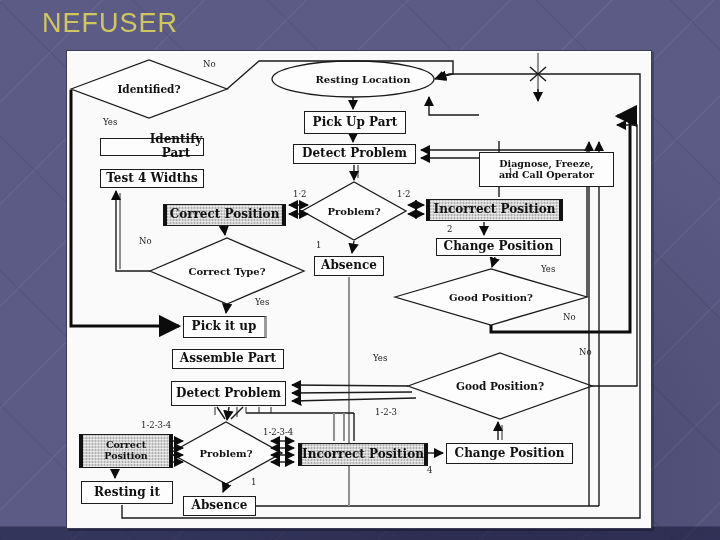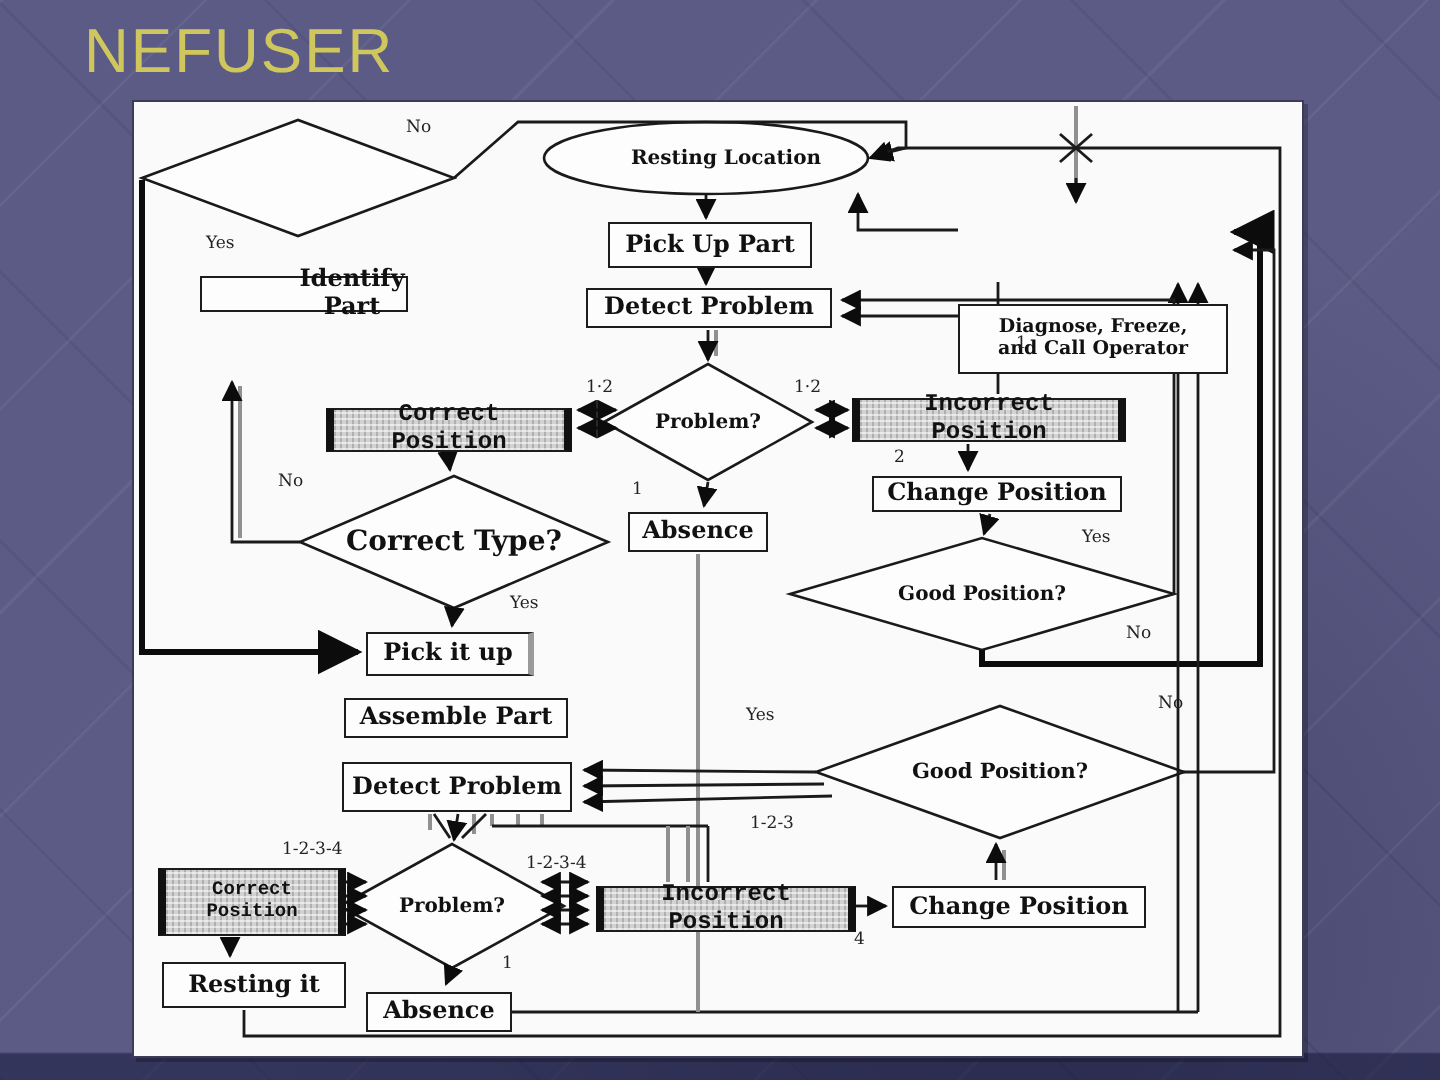--- a/index.html
+++ b/index.html
@@ -11,39 +11,39 @@
       repeating-linear-gradient(45deg, rgba(0,0,20,.07) 0 1.5px, rgba(0,0,0,0) 1.5px 95px),
       radial-gradient(circle at 12% 78%, rgba(160,160,200,.25) 0 3px, rgba(0,0,0,0) 4px),
       radial-gradient(circle at 88% 55%, rgba(150,150,190,.2) 0 3px, rgba(0,0,0,0) 4px),
       radial-gradient(circle at 70% 88%, rgba(30,30,60,.35), rgba(0,0,0,0) 55%),
       #5b5b86;
     font-family:"DejaVu Serif", serif;
   }
   .title{
     position:absolute;left:42px;top:8px;
     font-family:"Liberation Sans", sans-serif;
-    font-size:31px;letter-spacing:1px;color:#cfc75d;font-weight:400;
+    font-size:27px;letter-spacing:1px;color:#cfc75d;font-weight:400;
   }
   .panel{
     position:absolute;left:66px;top:50px;width:584px;height:477px;
     background:#fafafa;border:1px solid #3c3c5a;box-shadow:2px 2px 0 rgba(0,0,0,.25);
   }
   .panel svg{position:absolute;left:0;top:0;}
   .node{
     position:absolute;display:flex;align-items:center;justify-content:center;
     background:#fdfdfd;border:1px solid #1c1c1c;box-sizing:border-box;
     font-size:12px;font-weight:bold;color:#111;text-align:center;line-height:1.15;
     white-space:pre-line;z-index:3;
   }
   .shaded{
     background-image:
       repeating-linear-gradient(0deg, rgba(255,255,255,.55) 0 1px, rgba(0,0,0,0) 1px 3px),
       repeating-linear-gradient(90deg, rgba(110,110,110,.35) 0 1px, rgba(0,0,0,0) 1px 3px);
     background-color:#d2d2d2;
-    border-left:4px solid #111;border-right:4px solid #111;font-family:Liberation Mono, monospace;
+    border-left:4px solid #111;border-right:4px solid #111;
   }
   .dtext{
     position:absolute;display:flex;align-items:center;justify-content:center;
     font-size:10px;font-weight:bold;color:#111;text-align:center;z-index:3;pointer-events:none;
   }
   .elabel{
     position:absolute;font-size:8.5px;color:#222;z-index:4;white-space:nowrap;
   }
   .w{stroke:#1a1a1a;stroke-width:1.4;fill:none;}
   .wg{stroke:#909090;stroke-width:2;fill:none;}
@@ -153,37 +153,39 @@
       <line class="w" x1="159" y1="434" x2="156" y2="441" marker-end="url(#ah)"></line>
       <line class="w" x1="48" y1="418" x2="48" y2="427" marker-end="url(#ah)"></line>
       <line class="w" x1="361" y1="402" x2="376" y2="402" marker-end="url(#ah)"></line>
     </svg>
 
     <div class="node" style="left:412px;top:53px;width:135px;height:35px;font-size:9.5px;margin-top:48px;">Diagnose, Freeze,
 and Call Operator</div>
     <div class="node" style="left:237px;top:60px;width:102px;height:23px;">Pick Up Part</div>
     <div class="node" style="left:33px;top:87px;width:104px;height:18px;padding-left:48px;">Identify Part</div>
     <div class="node" style="left:226px;top:93px;width:123px;height:20px;">Detect Problem</div>
+    <div class="node" style="left:33px;top:118px;width:104px;height:19px;">Test 4 Widths</div>
     <div class="node shaded" style="left:96px;top:153px;width:123px;height:22px;">Correct Position</div>
     <div class="node shaded" style="left:359px;top:148px;width:137px;height:22px;">Incorrect Position</div>
     <div class="node" style="left:369px;top:187px;width:125px;height:18px;">Change Position</div>
     <div class="node" style="left:247px;top:205px;width:70px;height:20px;">Absence</div>
     <div class="node" style="left:116px;top:265px;width:84px;height:22px;border-right:3px solid #9a9a9a;">Pick it up</div>
     <div class="node" style="left:105px;top:298px;width:112px;height:20px;">Assemble Part</div>
     <div class="node" style="left:104px;top:330px;width:115px;height:25px;">Detect Problem</div>
     <div class="node shaded" style="left:12px;top:383px;width:94px;height:34px;font-size:9.5px;">Correct
 Position</div>
     <div class="node shaded" style="left:231px;top:392px;width:130px;height:23px;">Incorrect Position</div>
     <div class="node" style="left:379px;top:392px;width:127px;height:21px;">Change Position</div>
     <div class="node" style="left:14px;top:430px;width:92px;height:23px;">Resting it</div>
     <div class="node" style="left:116px;top:445px;width:73px;height:20px;">Absence</div>
 
     <div class="dtext" style="left:226px;top:18px;width:140px;height:20px;">Resting Location</div>
+    <div class="dtext" style="left:22px;top:28px;width:120px;height:20px;font-size:10.5px;">Identified?</div>
     <div class="dtext" style="left:247px;top:150px;width:80px;height:20px;">Problem?</div>
-    <div class="dtext" style="left:100px;top:210px;width:120px;height:20px;font-size:14px;">Correct Type?</div>
+    <div class="dtext" style="left:100px;top:210px;width:120px;height:20px;font-size:10px;">Correct Type?</div>
     <div class="dtext" style="left:364px;top:236px;width:120px;height:20px;">Good Position?</div>
     <div class="dtext" style="left:373px;top:325px;width:120px;height:20px;font-size:10.5px;">Good Position?</div>
     <div class="dtext" style="left:119px;top:392px;width:80px;height:20px;">Problem?</div>
 
     <div class="elabel" style="left:136px;top:8px;">No</div>
     <div class="elabel" style="left:36px;top:66px;">Yes</div>
     <div class="elabel" style="left:441px;top:116px;">1</div>
     <div class="elabel" style="left:226px;top:138px;">1·2</div>
     <div class="elabel" style="left:330px;top:138px;">1·2</div>
     <div class="elabel" style="left:380px;top:173px;">2</div>

